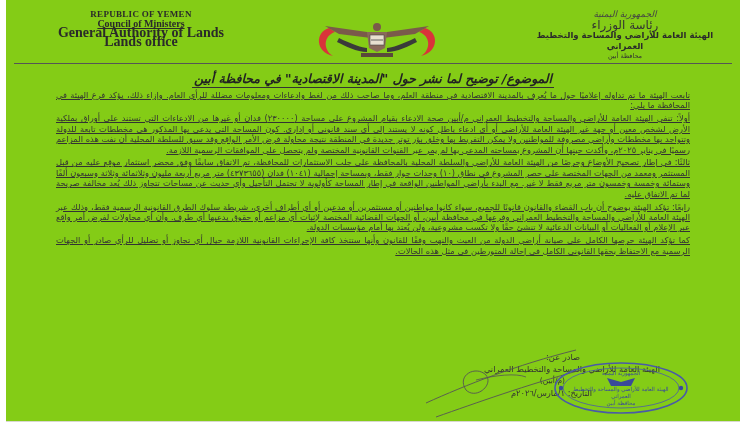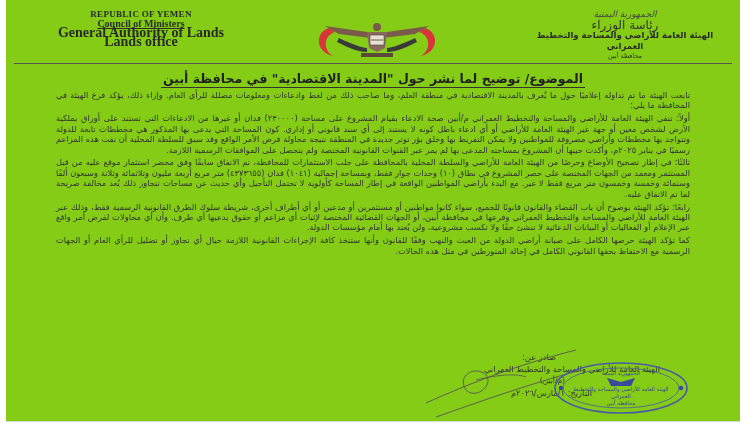--- a/index.html
+++ b/index.html
@@ -35,37 +35,37 @@
   .lh-ar .a4 { font-size: 6.5px; line-height: 9px; color: #333; }
   .emblem {
     position: absolute; left: 305px; top: 18px; width: 132px; height: 42px;
   }
   .rule {
     position: absolute; left: 8px; right: 8px; top: 63px; height: 0;
     border-top: 1px solid #555;
   }
   .subject {
     position: absolute; left: 0; right: 0; top: 68px;
-    direction: rtl; text-align: center;
+    direction: rtl; text-align: center; font-style: italic;
   }
   .subject span {
     display: inline-block; font-size: 12.5px; font-weight: bold; color: #222;
     border-bottom: 1px solid #333; padding: 0 2px 1px;
   }
   .body-text {
     position: absolute; left: 50px; right: 50px; top: 90px;
     direction: rtl; text-align: justify; text-align-last: right;
     font-size: 8.3px; line-height: 10.4px; color: #333;
   }
-  .body-text p { margin: 0 0 2.5px 0; }
+  .body-text p { margin: 0 0 2.5px 0; text-decoration: underline; }
   .sig-block {
     position: absolute; right: 80px; top: 352px; width: 260px;
     direction: rtl; text-align: right; color: #333; font-size: 8.3px;
   }
-  .sig-block .issued { margin-right: 104px; line-height: 11px; }
+  .sig-block .issued { margin-right: 80px; line-height: 11px; }
   .sig-block .authority { line-height: 12px; }
   .sig-block .chair { margin-right: 95px; line-height: 12px; font-size: 7.5px; }
   .sig-block .date { margin-right: 68px; line-height: 12px; }
   .signature {
     position: absolute; left: 400px; top: 345px; width: 180px; height: 75px;
   }
   .stamp {
     position: absolute; left: 545px; top: 360px; width: 140px; height: 55px;
   }
   .stamp-text {
@@ -110,21 +110,21 @@
 
   <div class="subject">
     <span>الموضوع/ توضيح لما نشر حول "المدينة الاقتصادية" في محافظة أبين</span>
   </div>
 
   <div class="body-text">
     <p>تابعت الهيئة ما تم تداوله إعلاميًا حول ما يُعرف بالمدينة الاقتصادية في منطقة العلم، وما صاحب ذلك من لغط وادعاءات ومعلومات مضللة للرأي العام. وإزاء ذلك، يؤكد فرع الهيئة في المحافظة ما يلي:</p>
     <p>أولاً: تنفي الهيئة العامة للأراضي والمساحة والتخطيط العمراني م/أبين صحة الادعاء بقيام المشروع على مساحة (٢٣٠٠٠٠) فدان أو غيرها من الادعاءات التي تستند على أوراق بملكية الأرض لشخص معين أو جهة غير الهيئة العامة للأراضي أو أي ادعاء باطل كونه لا يستند إلى أي سند قانوني أو إداري. كون المساحة التي يدعى بها المذكور هي مخططات تابعة للدولة وتتواجد بها مخططات وأراضي مصروفة للمواطنين ولا يمكن التفريط بها وخلق بؤر توتر جديدة في المنطقة نتيجة محاولة فرض الأمر الواقع وقد سبق للسلطة المحلية أن نفت هذه المزاعم رسميًا في يناير ٢٠٢٥م، وأكدت حينها أن المشروع بمساحته المدعى بها لم يمر عبر القنوات القانونية المختصة ولم يتحصل على الموافقات الرسمية اللازمة.</p>
     <p>ثالثًا: في إطار تصحيح الأوضاع وحرصًا من الهيئة العامة للأراضي والسلطة المحلية بالمحافظة على جلب الاستثمارات للمحافظة، تم الاتفاق سابقًا وفق محضر استثمار موقع عليه من قبل المستثمر ومعمد من الجهات المختصة على حصر المشروع في نطاق (١٠) وحدات جوار فقط، وبمساحة إجمالية (١٠٤١) فدان (٤٣٧٣٦٥٥) متر مربع أربعة مليون وثلاثمائة وثلاثة وسبعون ألفًا وستمائة وخمسة وخمسون متر مربع فقط لا غير. مع البدء بأراضي المواطنين الواقعة في إطار المساحة كأولوية لا تحتمل التأجيل وأي حديث عن مساحات تتجاوز ذلك يُعد مخالفة صريحة لما تم الاتفاق عليه.</p>
     <p>رابعًا: تؤكد الهيئة بوضوح أن باب القضاء والقانون قانونًا للجميع، سواء كانوا مواطنين أو مستثمرين أو مدعين أو أي أطراف أخرى، شريطة سلوك الطرق القانونية الرسمية فقط، وذلك عبر الهيئة العامة للأراضي والمساحة والتخطيط العمراني وفرعها في محافظة أبين، أو الجهات القضائية المختصة لإثبات أي مزاعم أو حقوق يدعيها أي طرف. وأن أي محاولات لفرض أمر واقع عبر الإعلام أو الفعاليات أو البيانات الدعائية لا تنشئ حقًا ولا تكسب مشروعية، ولن يُعتد بها أمام مؤسسات الدولة.</p>
-    <p>كما تؤكد الهيئة حرصها الكامل على صيانة أراضي الدولة من العبث والنهب وفقًا للقانون وأنها ستتخذ كافة الإجراءات القانونية اللازمة حيال أي تجاوز أو تضليل للرأي العام أو الجهات الرسمية مع الاحتفاظ بحقها القانوني الكامل في إحالة المتورطين في مثل هذه الحالات.</p>
+    <p>كما تؤكد الهيئة حرصها الكامل على صيانة أراضي الدولة من العبث والنهب وفقًا للقانون وأنها ستتخذ كافة الإجراءات القانونية اللازمة حيال أي تجاوز أو تضليل للرأي صادر أو الجهات الرسمية مع الاحتفاظ بحقها القانوني الكامل في إحالة المتورطين في مثل هذه الحالات.</p>
   </div>
 
   <div class="sig-block">
     <div class="issued">صادر عن:</div>
     <div class="authority">الهيئة العامة للأراضي والمساحة والتخطيط العمراني</div>
     <div class="chair">(م/أبين)</div>
     <div class="date">التاريخ: ١/مارس/٢٠٢٦م</div>
   </div>
 
   <svg class="signature" viewBox="0 0 180 75">

